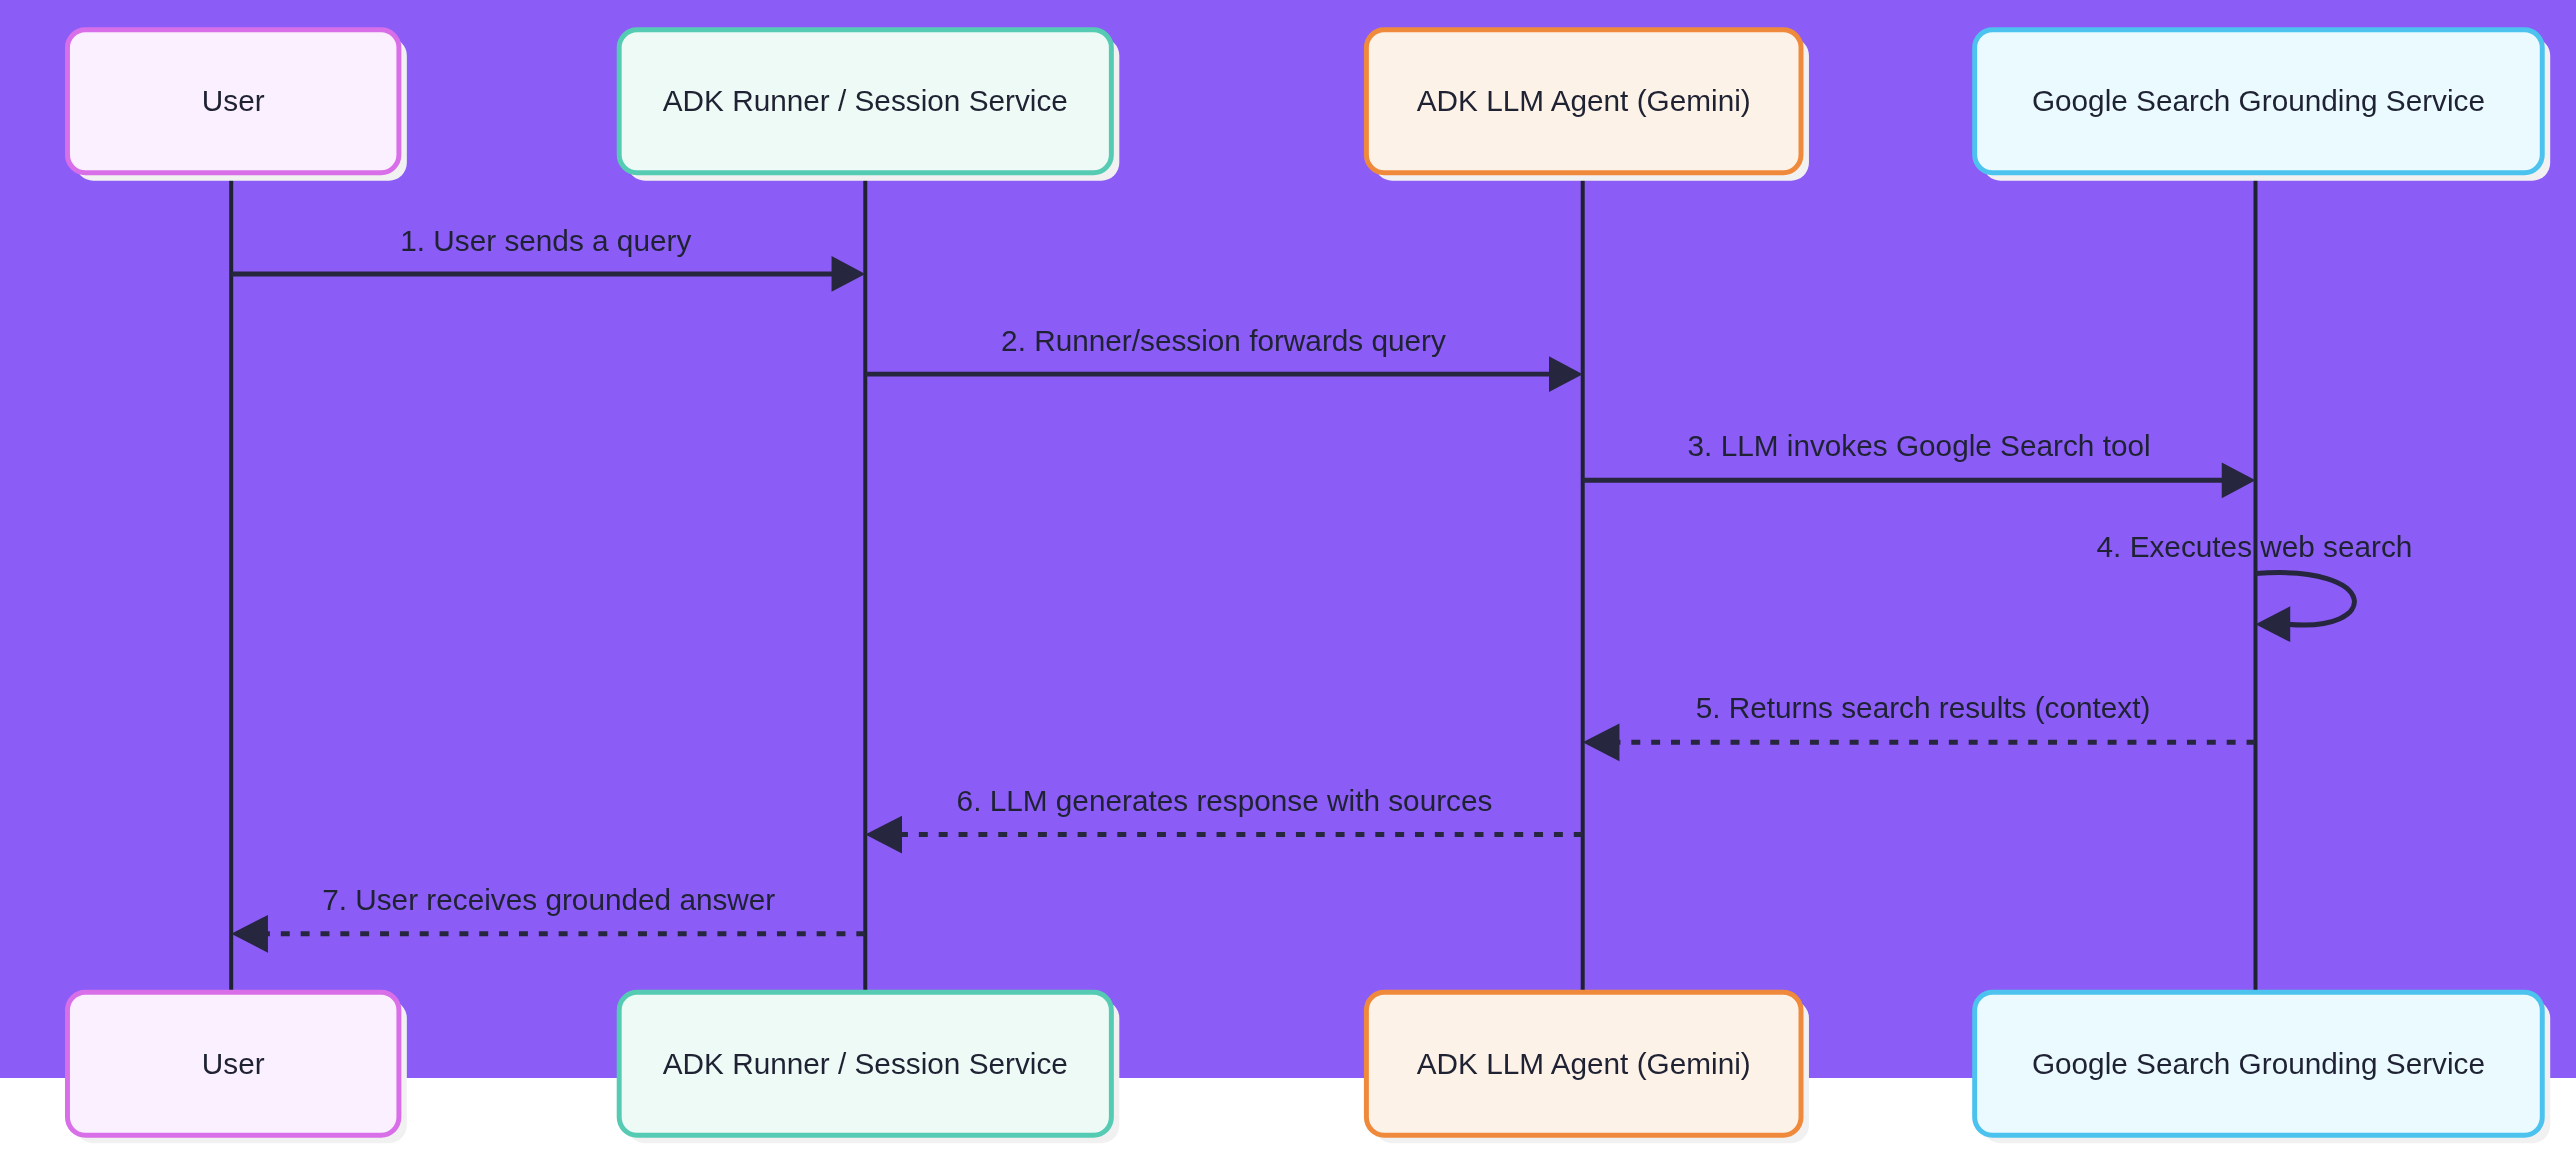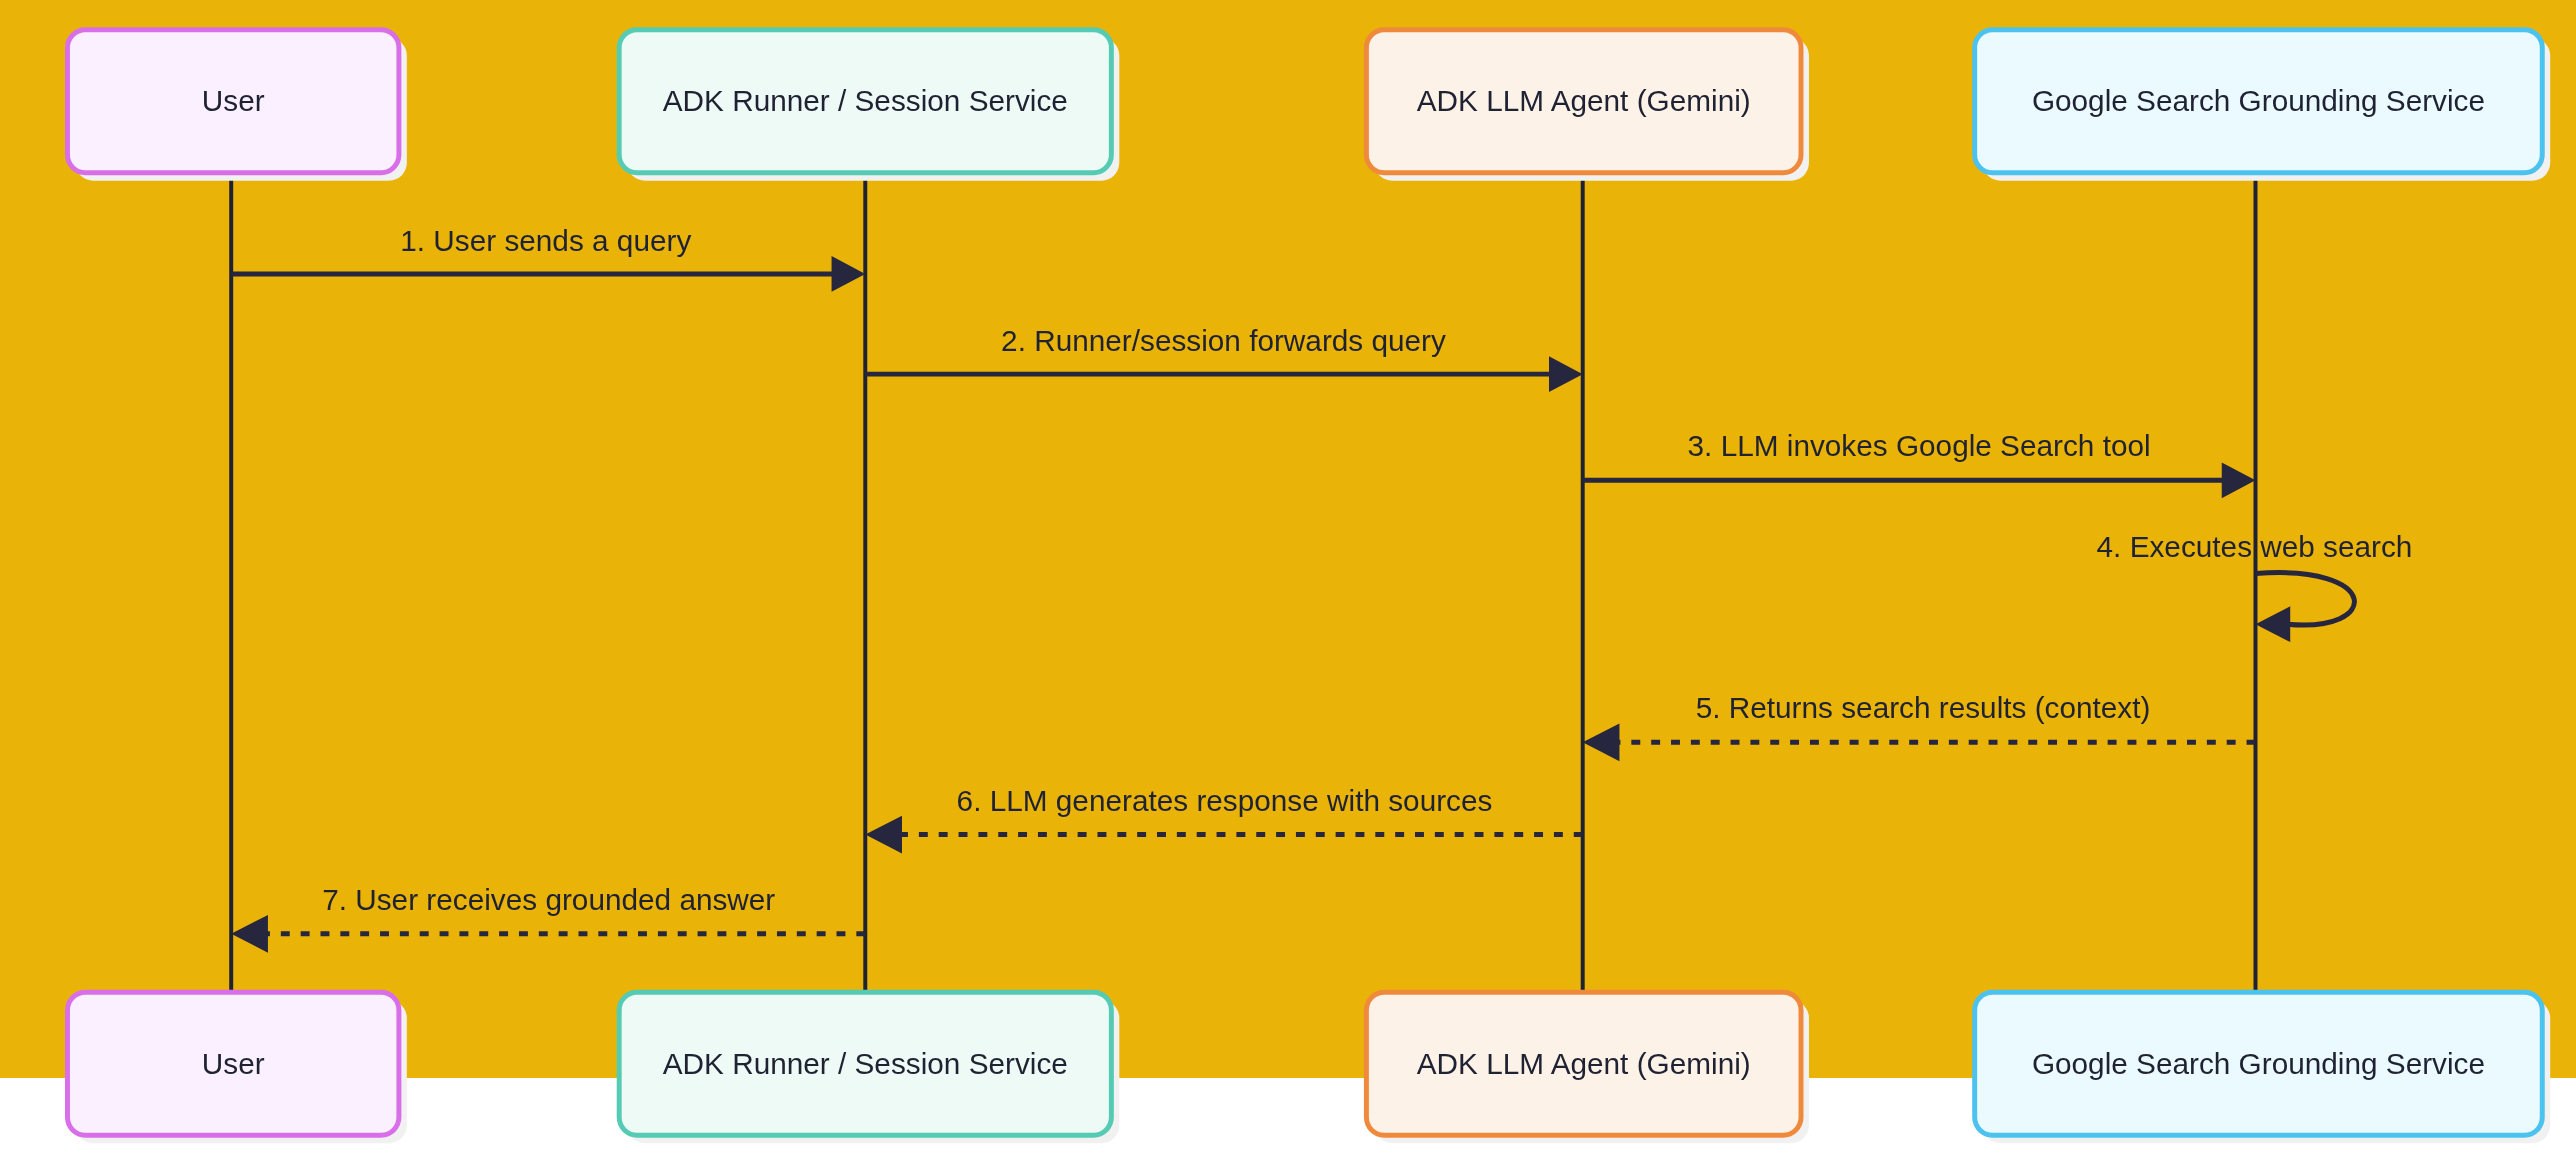--- a/index.html
+++ b/index.html
@@ -10,21 +10,21 @@
   body {
     width: 2576px;
     height: 1171px;
     font-family: "Liberation Sans", sans-serif;
     overflow: hidden;
   }
   #diagram-root {
     position: relative;
     width: 2576px;
     height: 1078px;
-    background: #eab308;
+    background: #8b5cf6;
   }
   svg.seq-svg {
     position: absolute;
     top: 0;
     left: 0;
     width: 2576px;
     height: 1171px;
     display: block;
   }
   .actor-label {

